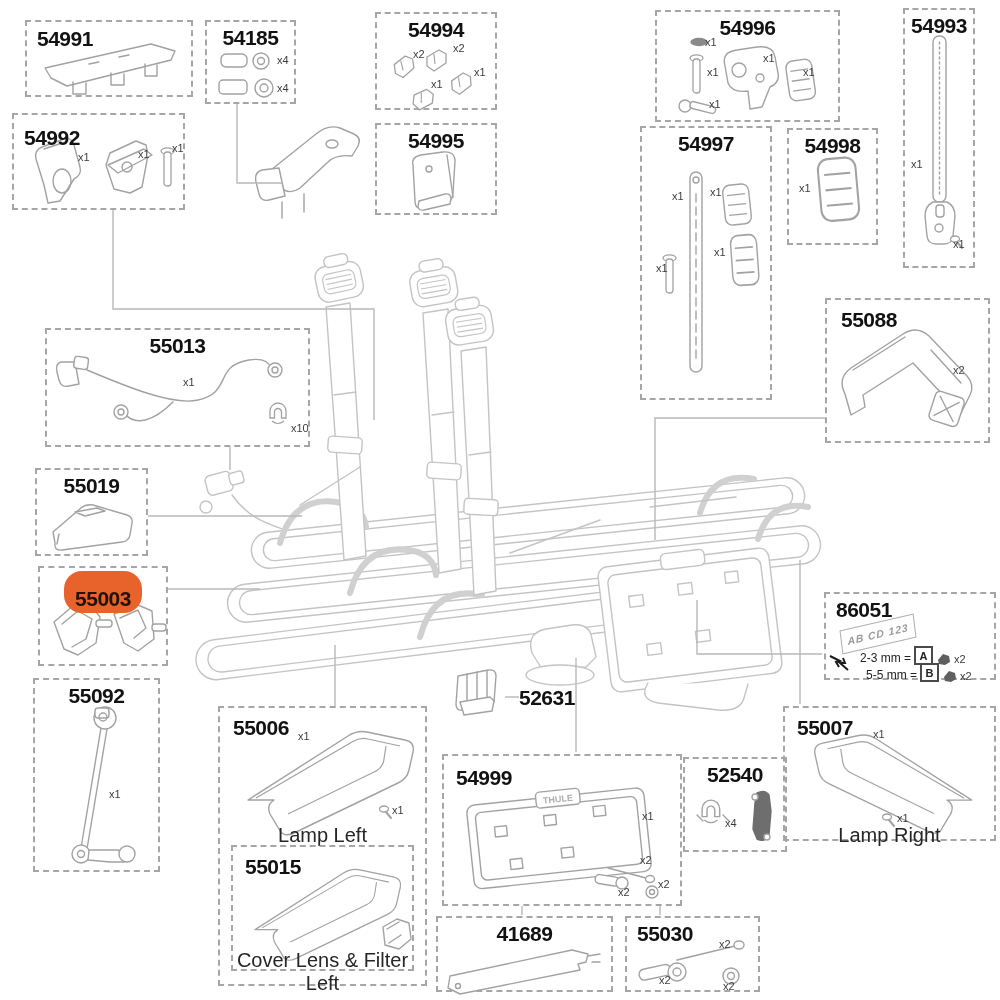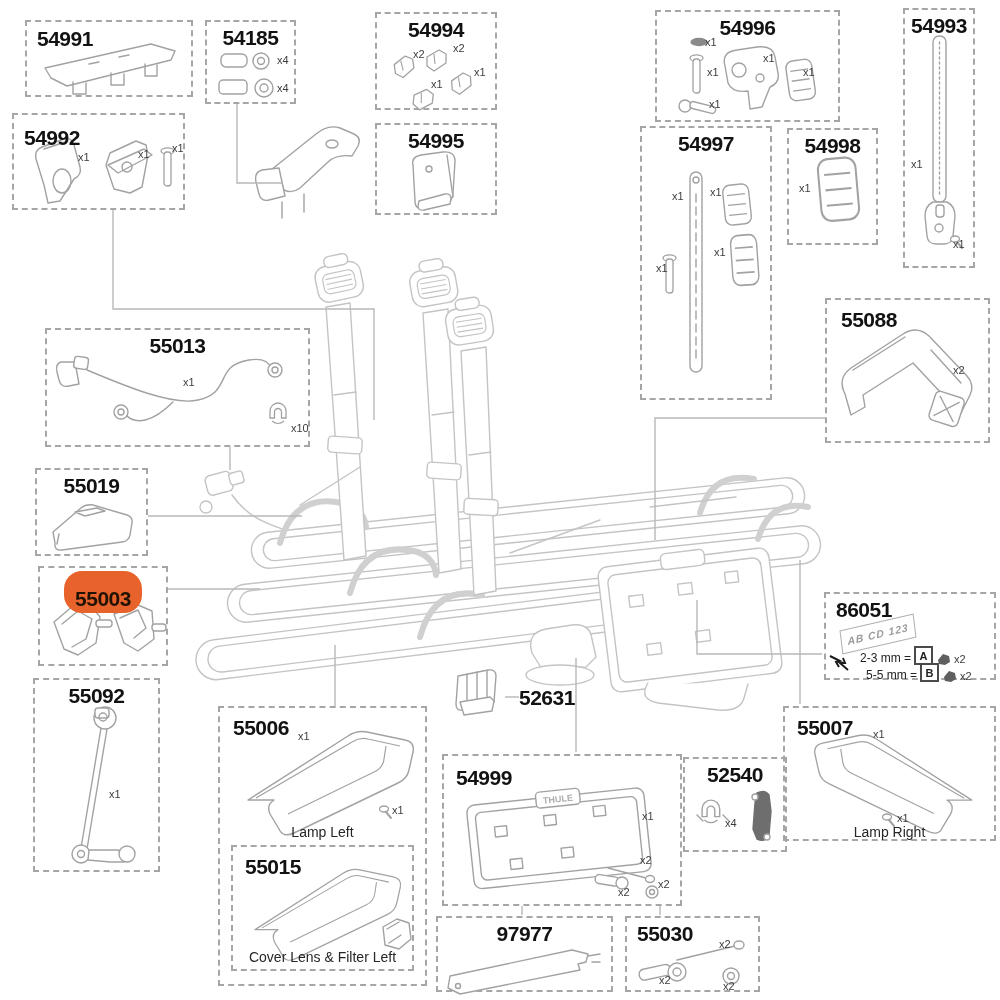--- a/index.html
+++ b/index.html
@@ -3,21 +3,21 @@
 <meta charset="utf-8">
 <style>
   html,body{margin:0;padding:0;background:#fff;}
   #stage{position:relative;width:1000px;height:1000px;background:#fff;overflow:hidden;
          font-family:"Liberation Sans",sans-serif;color:#141414;}
   svg{position:absolute;overflow:visible;}
   .pbox{position:absolute;border:2px dashed #a6a6a6;box-sizing:border-box;z-index:2;background:transparent;}
   .pnum{position:absolute;font-weight:bold;font-size:21px;letter-spacing:-0.5px;color:#121212;white-space:nowrap;z-index:3;}
   .tc{left:0;right:0;text-align:center;top:4px;}
   .qty{position:absolute;font-size:11px;color:#3c3c3c;white-space:nowrap;z-index:3;}
-  .cap{position:absolute;left:0;right:0;text-align:center;font-size:14px;color:#262626;z-index:3;}
+  .cap{position:absolute;left:0;right:0;text-align:center;font-size:20px;color:#262626;z-index:3;}
   .pill{display:inline-block;background:#e8632b;color:#211204;border-radius:18px;padding:16px 11px 2px;}
   .sk path,.sk rect,.sk circle,.sk ellipse,.sk line{stroke:#a2a2a2;stroke-width:1.4;fill:none;stroke-linecap:round;stroke-linejoin:round;}
   .sk .f{fill:#fff;}
   .sk .d{fill:#6e6e6e;stroke:#6e6e6e;}
   .sk .d2{fill:#8a8a8a;stroke:#8a8a8a;}
   .rk path,.rk rect,.rk circle,.rk ellipse{stroke:#c4c4c4;stroke-width:1.4;fill:none;stroke-linecap:round;stroke-linejoin:round;}
   .rk .f{fill:#fff;}
   .rk .tube{stroke-width:6;stroke:#d0d0d0;fill:none;}
   #conn{z-index:1;}
   #conn polyline{stroke:#b8b8b8;stroke-width:1.4;fill:none;}
@@ -448,21 +448,21 @@
     <span>5-5 mm =</span>
     <span class="lbox">B</span>
     <svg width="15" height="13" style="position:static">
           <path d="M2 8 l5 -6 6 2 1 6 -5 3 -6 -1 z" fill="#5f5f5f"></path>
         </svg>
     <span class="qty" style="position:static">x2</span>
   </div>
 </div>
 
 <div class="pbox" style="left:436px;top:916px;width:177px;height:76px">
-  <div class="pnum tc">97977</div>
+  <div class="pnum tc">41689</div>
   <svg class="sk" width="162" height="50" style="left:6px;top:22px">
     <path class="f" d="M6 36 L128 10 l16 4 -2 8 -8 2 2 6 -120 24 -12 -6 z"></path>
     <path d="M144 16 l12 -2 M148 22 h8"></path>
     <circle cx="14" cy="46" r="2.5"></circle>
   </svg>
 </div>
 
 <div class="pbox" style="left:625px;top:916px;width:135px;height:76px">
   <div class="pnum" style="left:10px;top:4px">55030</div>
   <svg class="sk" width="122" height="56" style="left:6px;top:16px">

